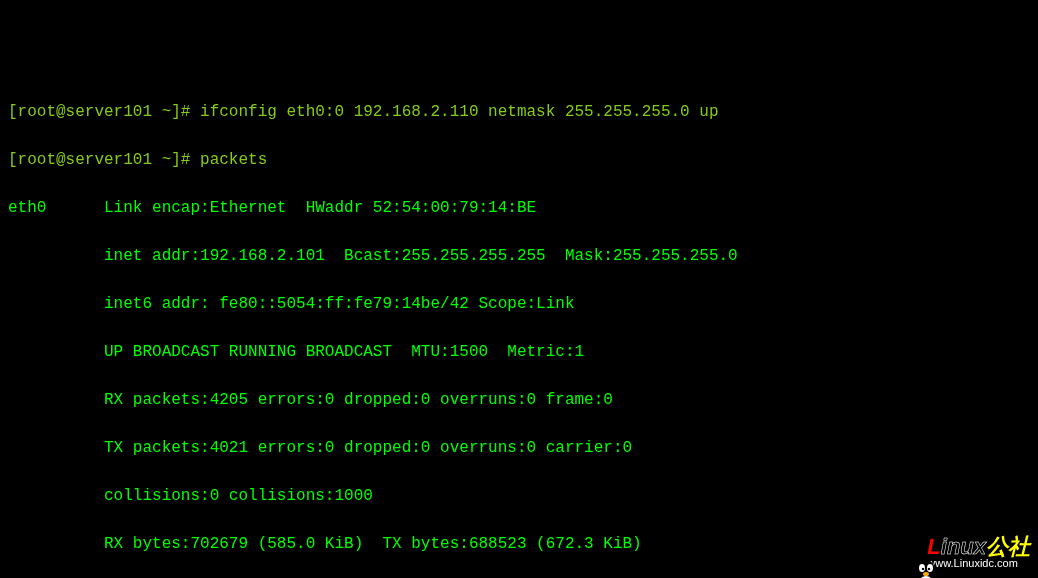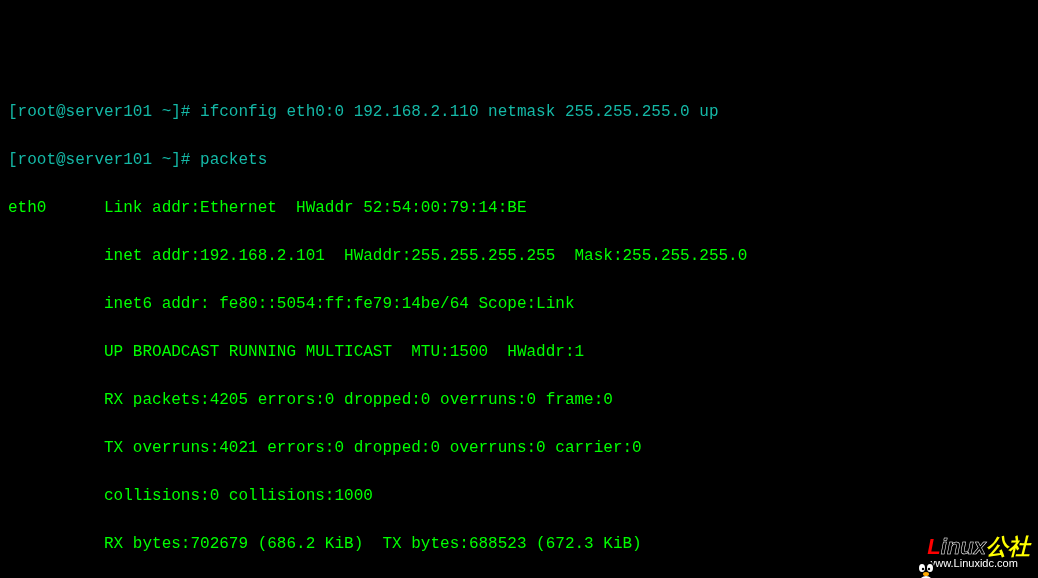--- a/index.html
+++ b/index.html
@@ -17,21 +17,21 @@
       width: 1038px;
       height: 578px;
       overflow: hidden;
       position: relative;
       white-space: pre;
     }
     .line {
       display: block;
     }
     .prompt-line {
-      color: #14b8a6;
+      color: #84cc16;
     }
     .watermark {
       position: absolute;
       right: 8px;
       bottom: 6px;
       display: flex;
       align-items: center;
       gap: 20px;
       text-align: right;
     }
@@ -66,28 +66,28 @@
       margin-top: -2px;
     }
   </style>
 </head>
 <body>
 
 
 
 <span class="line prompt-line"><span>[root@server101 ~]# </span><span>ifconfig eth0:0 192.168.2.110 netmask 255.255.255.0 up</span></span>
 <span class="line prompt-line"><span>[root@server101 ~]# </span><span>packets</span></span>
-<span class="line"><span>eth0</span><span>      Link addr:Ethernet  HWaddr 52:54:00:79:14:BE</span></span>
-<span class="line">          inet addr:192.168.2.101  HWaddr:255.255.255.255  Mask:255.255.255.0</span>
-<span class="line">          inet6 addr: fe80::5054:ff:fe79:14be/64 Scope:Link</span>
-<span class="line">          UP BROADCAST RUNNING MULTICAST  MTU:1500  HWaddr:1</span>
+<span class="line"><span>eth0</span><span>      Link encap:Ethernet  HWaddr 52:54:00:79:14:BE</span></span>
+<span class="line">          inet addr:192.168.2.101  Bcast:255.255.255.255  Mask:255.255.255.0</span>
+<span class="line">          inet6 addr: fe80::5054:ff:fe79:14be/42 Scope:Link</span>
+<span class="line">          UP BROADCAST RUNNING BROADCAST  MTU:1500  Metric:1</span>
 <span class="line">          RX packets:4205 errors:0 dropped:0 overruns:0 frame:0</span>
-<span class="line">          TX overruns:4021 errors:0 dropped:0 overruns:0 carrier:0</span>
+<span class="line">          TX packets:4021 errors:0 dropped:0 overruns:0 carrier:0</span>
 <span class="line">          collisions:0 collisions:1000</span>
-<span class="line">          RX bytes:702679 (686.2 KiB)  TX bytes:688523 (672.3 KiB)</span>
+<span class="line">          RX bytes:702679 (585.0 KiB)  TX bytes:688523 (672.3 KiB)</span>
 
 
 
 
 
 
 
 
 
 

